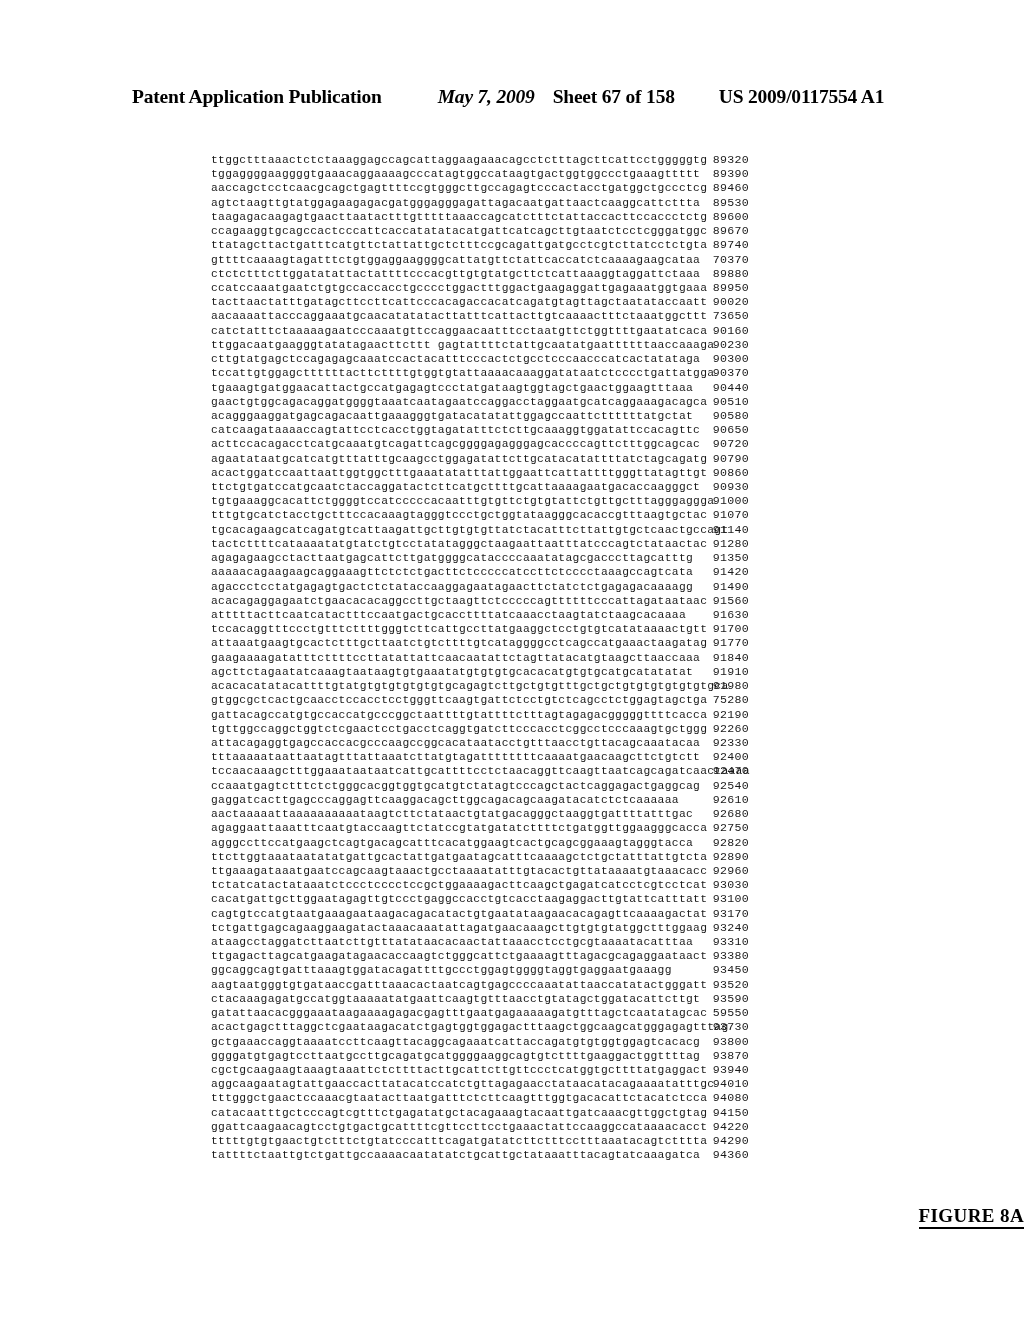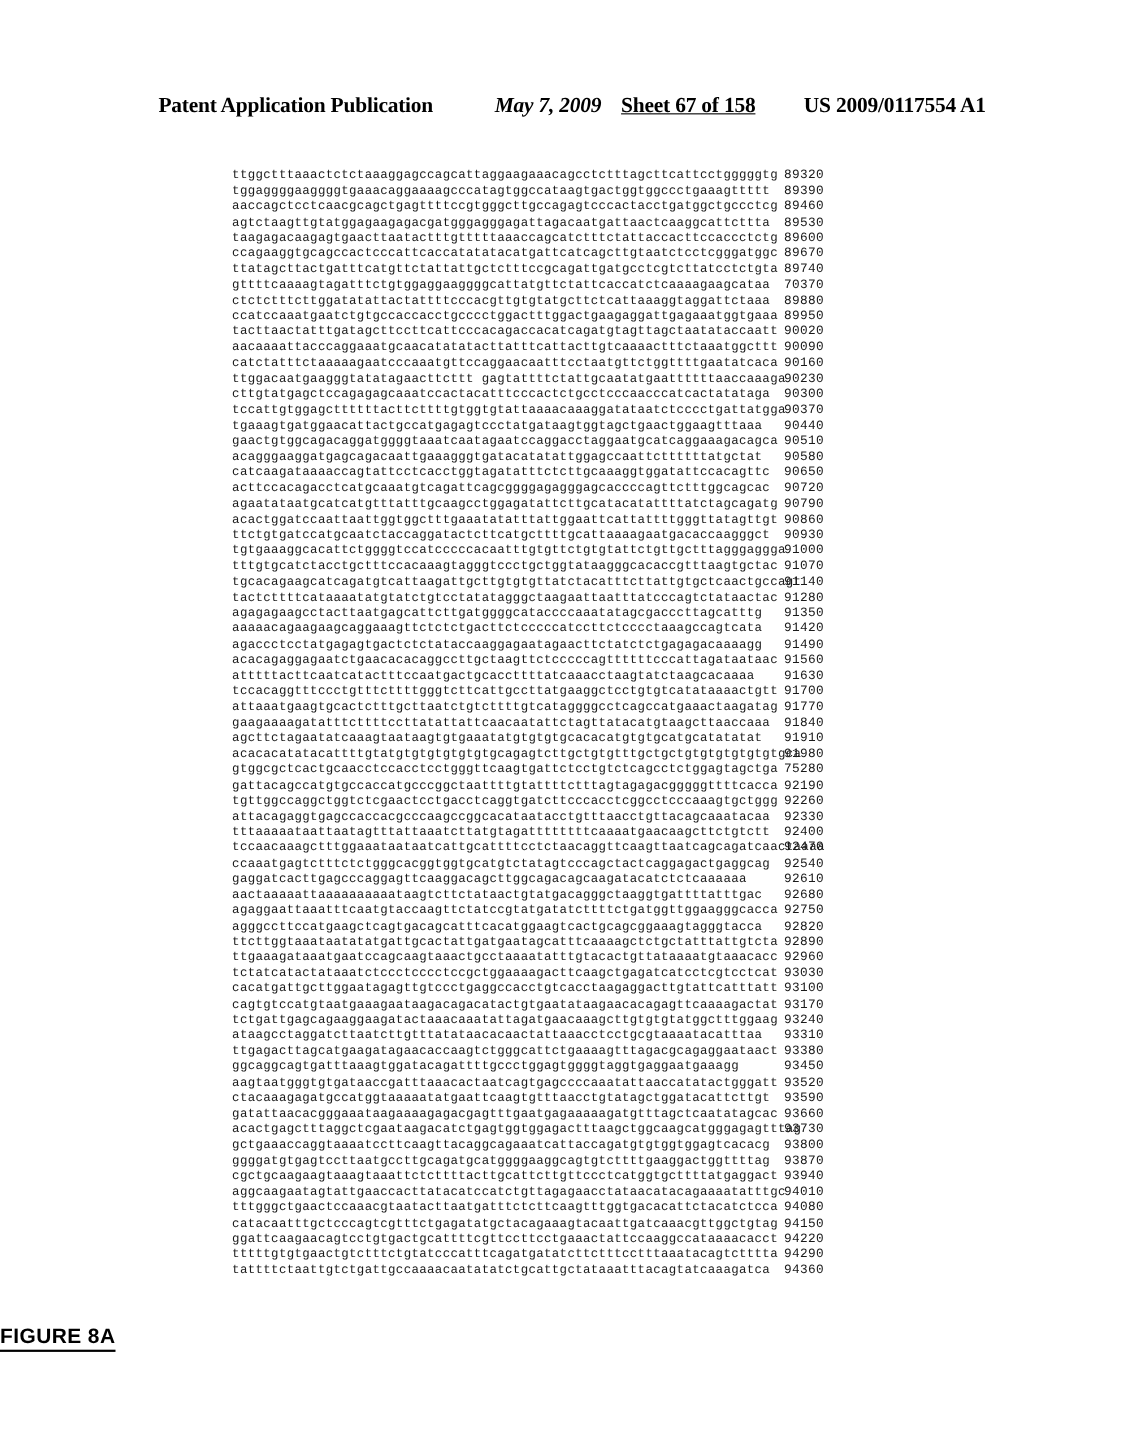--- a/index.html
+++ b/index.html
@@ -12,21 +12,21 @@
     height: 1320px;
     position: relative;
     font-family: "Liberation Serif", serif;
     color: #000000;
     overflow: hidden;
   }
 
   
   #page-header {
     position: absolute;
-    left: 144px;
+    left: 132px;
     top: 86px;
     width: 762px;
     display: flex;
     flex-direction: row;
     align-items: baseline;
     font-family: "Liberation Serif", serif;
     font-weight: bold;
     font-size: 19.5px;
     letter-spacing: -0.2px;
     white-space: nowrap;
@@ -36,21 +36,20 @@
     flex: 0 0 auto;
   }
   #page-header .hdr-date {
     flex: 0 0 auto;
     margin-left: 56px;
     font-style: italic;
   }
   #page-header .hdr-sheet {
     flex: 0 0 auto;
     margin-left: 18px;
-    text-decoration: underline;
   }
   #page-header .hdr-docnum {
     flex: 0 0 auto;
     margin-left: 44px;
   }
 
   
   #sequence-block {
     position: absolute;
     left: 211px;
@@ -82,22 +81,22 @@
     letter-spacing: 0.3px;
     color: #1a1a1a;
   }
 
   
   #figure-caption {
     position: absolute;
     left: 0;
     top: 1205px;
     width: 1024px;
-    text-align: left;
-    font-family: Liberation Sans, sans-serif;
+    text-align: right;
+    font-family: Liberation Serif, serif;
     font-weight: bold;
     font-size: 19px;
     letter-spacing: 0.4px;
   }
   #figure-caption span {
     border-bottom: 2px solid #000000;
     padding-bottom: 1px;
   }
 </style>
 </head>
@@ -115,21 +114,21 @@
     <div class="seq-row"><span class="seq-bases">tggaggggaaggggtgaaacaggaaaagcccatagtggccataagtgactggtggccctgaaagttttt</span><span class="seq-pos">89390</span></div>
     <div class="seq-row"><span class="seq-bases">aaccagctcctcaacgcagctgagttttccgtgggcttgccagagtcccactacctgatggctgccctcg</span><span class="seq-pos">89460</span></div>
     <div class="seq-row"><span class="seq-bases">agtctaagttgtatggagaagagacgatgggagggagattagacaatgattaactcaaggcattcttta</span><span class="seq-pos">89530</span></div>
     <div class="seq-row"><span class="seq-bases">taagagacaagagtgaacttaatactttgtttttaaaccagcatctttctattaccacttccaccctctg</span><span class="seq-pos">89600</span></div>
     <div class="seq-row"><span class="seq-bases">ccagaaggtgcagccactcccattcaccatatatacatgattcatcagcttgtaatctcctcgggatggc</span><span class="seq-pos">89670</span></div>
     <div class="seq-row"><span class="seq-bases">ttatagcttactgatttcatgttctattattgctctttccgcagattgatgcctcgtcttatcctctgta</span><span class="seq-pos">89740</span></div>
     <div class="seq-row"><span class="seq-bases">gttttcaaaagtagatttctgtggaggaaggggcattatgttctattcaccatctcaaaagaagcataa</span><span class="seq-pos">70370</span></div>
     <div class="seq-row"><span class="seq-bases">ctctctttcttggatatattactattttcccacgttgtgtatgcttctcattaaaggtaggattctaaa</span><span class="seq-pos">89880</span></div>
     <div class="seq-row"><span class="seq-bases">ccatccaaatgaatctgtgccaccacctgcccctggactttggactgaagaggattgagaaatggtgaaa</span><span class="seq-pos">89950</span></div>
     <div class="seq-row"><span class="seq-bases">tacttaactatttgatagcttccttcattcccacagaccacatcagatgtagttagctaatataccaatt</span><span class="seq-pos">90020</span></div>
-    <div class="seq-row"><span class="seq-bases">aacaaaattacccaggaaatgcaacatatatacttatttcattacttgtcaaaactttctaaatggcttt</span><span class="seq-pos">90090</span></div>
+    <div class="seq-row"><span class="seq-bases">aacaaaattacccaggaaatgcaacatatatacttatttcattacttgtcaaaactttctaaatggcttt</span><span class="seq-pos">73650</span></div>
     <div class="seq-row"><span class="seq-bases">catctatttctaaaaagaatcccaaatgttccaggaacaatttcctaatgttctggttttgaatatcaca</span><span class="seq-pos">90160</span></div>
     <div class="seq-row"><span class="seq-bases">ttggacaatgaagggtatatagaacttcttt gagtattttctattgcaatatgaattttttaaccaaaga</span><span class="seq-pos">90230</span></div>
     <div class="seq-row"><span class="seq-bases">cttgtatgagctccagagagcaaatccactacatttcccactctgcctcccaacccatcactatataga</span><span class="seq-pos">90300</span></div>
     <div class="seq-row"><span class="seq-bases">tccattgtggagcttttttacttcttttgtggtgtattaaaacaaaggatataatctcccctgattatgga</span><span class="seq-pos">90370</span></div>
     <div class="seq-row"><span class="seq-bases">tgaaagtgatggaacattactgccatgagagtccctatgataagtggtagctgaactggaagtttaaa</span><span class="seq-pos">90440</span></div>
     <div class="seq-row"><span class="seq-bases">gaactgtggcagacaggatggggtaaatcaatagaatccaggacctaggaatgcatcaggaaagacagca</span><span class="seq-pos">90510</span></div>
     <div class="seq-row"><span class="seq-bases">acagggaaggatgagcagacaattgaaagggtgatacatatattggagccaattcttttttatgctat</span><span class="seq-pos">90580</span></div>
     <div class="seq-row"><span class="seq-bases">catcaagataaaaccagtattcctcacctggtagatatttctcttgcaaaggtggatattccacagttc</span><span class="seq-pos">90650</span></div>
     <div class="seq-row"><span class="seq-bases">acttccacagacctcatgcaaatgtcagattcagcggggagagggagcaccccagttctttggcagcac</span><span class="seq-pos">90720</span></div>
     <div class="seq-row"><span class="seq-bases">agaatataatgcatcatgtttatttgcaagcctggagatattcttgcatacatattttatctagcagatg</span><span class="seq-pos">90790</span></div>
@@ -164,21 +163,21 @@
     <div class="seq-row"><span class="seq-bases">ttgaaagataaatgaatccagcaagtaaactgcctaaaatatttgtacactgttataaaatgtaaacacc</span><span class="seq-pos">92960</span></div>
     <div class="seq-row"><span class="seq-bases">tctatcatactataaatctccctcccctccgctggaaaagacttcaagctgagatcatcctcgtcctcat</span><span class="seq-pos">93030</span></div>
     <div class="seq-row"><span class="seq-bases">cacatgattgcttggaatagagttgtccctgaggccacctgtcacctaagaggacttgtattcatttatt</span><span class="seq-pos">93100</span></div>
     <div class="seq-row"><span class="seq-bases">cagtgtccatgtaatgaaagaataagacagacatactgtgaatataagaacacagagttcaaaagactat</span><span class="seq-pos">93170</span></div>
     <div class="seq-row"><span class="seq-bases">tctgattgagcagaaggaagatactaaacaaatattagatgaacaaagcttgtgtgtatggctttggaag</span><span class="seq-pos">93240</span></div>
     <div class="seq-row"><span class="seq-bases">ataagcctaggatcttaatcttgtttatataacacaactattaaacctcctgcgtaaaatacatttaa</span><span class="seq-pos">93310</span></div>
     <div class="seq-row"><span class="seq-bases">ttgagacttagcatgaagatagaacaccaagtctgggcattctgaaaagtttagacgcagaggaataact</span><span class="seq-pos">93380</span></div>
     <div class="seq-row"><span class="seq-bases">ggcaggcagtgatttaaagtggatacagattttgccctggagtggggtaggtgaggaatgaaagg</span><span class="seq-pos">93450</span></div>
     <div class="seq-row"><span class="seq-bases">aagtaatgggtgtgataaccgatttaaacactaatcagtgagccccaaatattaaccatatactgggatt</span><span class="seq-pos">93520</span></div>
     <div class="seq-row"><span class="seq-bases">ctacaaagagatgccatggtaaaaatatgaattcaagtgtttaacctgtatagctggatacattcttgt</span><span class="seq-pos">93590</span></div>
-    <div class="seq-row"><span class="seq-bases">gatattaacacgggaaataagaaaagagacgagtttgaatgagaaaaagatgtttagctcaatatagcac</span><span class="seq-pos">93660</span></div>
+    <div class="seq-row"><span class="seq-bases">gatattaacacgggaaataagaaaagagacgagtttgaatgagaaaaagatgtttagctcaatatagcac</span><span class="seq-pos">59550</span></div>
     <div class="seq-row"><span class="seq-bases">acactgagctttaggctcgaataagacatctgagtggtggagactttaagctggcaagcatgggagagtttag</span><span class="seq-pos">93730</span></div>
     <div class="seq-row"><span class="seq-bases">gctgaaaccaggtaaaatccttcaagttacaggcagaaatcattaccagatgtgtggtggagtcacacg</span><span class="seq-pos">93800</span></div>
     <div class="seq-row"><span class="seq-bases">ggggatgtgagtccttaatgccttgcagatgcatggggaaggcagtgtcttttgaaggactggttttag</span><span class="seq-pos">93870</span></div>
     <div class="seq-row"><span class="seq-bases">cgctgcaagaagtaaagtaaattctcttttacttgcattcttgttccctcatggtgcttttatgaggact</span><span class="seq-pos">93940</span></div>
     <div class="seq-row"><span class="seq-bases">aggcaagaatagtattgaaccacttatacatccatctgttagagaacctataacatacagaaaatatttgc</span><span class="seq-pos">94010</span></div>
     <div class="seq-row"><span class="seq-bases">tttgggctgaactccaaacgtaatacttaatgatttctcttcaagtttggtgacacattctacatctcca</span><span class="seq-pos">94080</span></div>
     <div class="seq-row"><span class="seq-bases">catacaatttgctcccagtcgtttctgagatatgctacagaaagtacaattgatcaaacgttggctgtag</span><span class="seq-pos">94150</span></div>
     <div class="seq-row"><span class="seq-bases">ggattcaagaacagtcctgtgactgcattttcgttccttcctgaaactattccaaggccataaaacacct</span><span class="seq-pos">94220</span></div>
     <div class="seq-row"><span class="seq-bases">tttttgtgtgaactgtctttctgtatcccatttcagatgatatcttctttcctttaaatacagtcttttа</span><span class="seq-pos">94290</span></div>
     <div class="seq-row"><span class="seq-bases">tattttctaattgtctgattgccaaaacaatatatctgcattgctataaatttacagtatcaaagatca</span><span class="seq-pos">94360</span></div>

